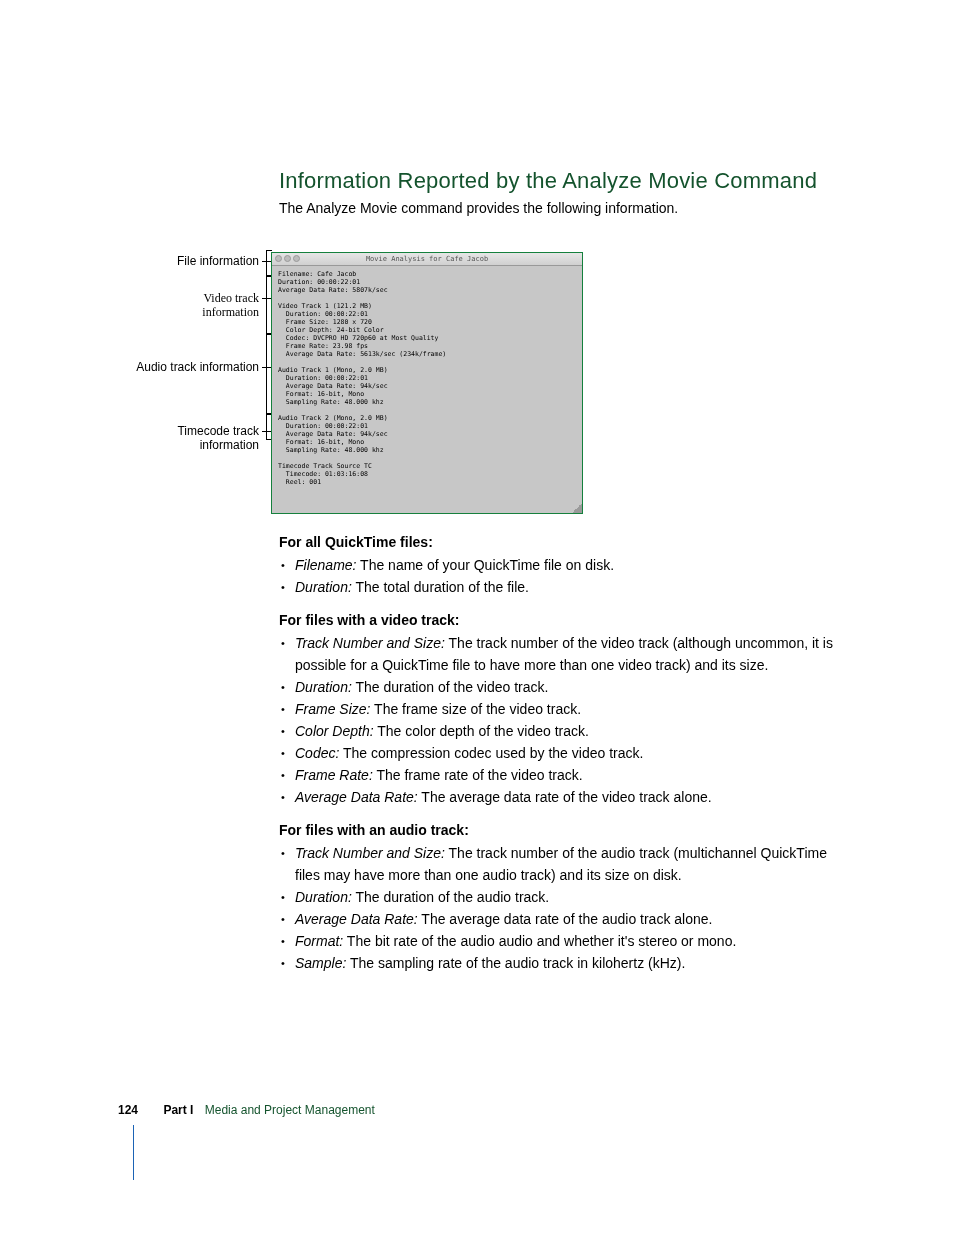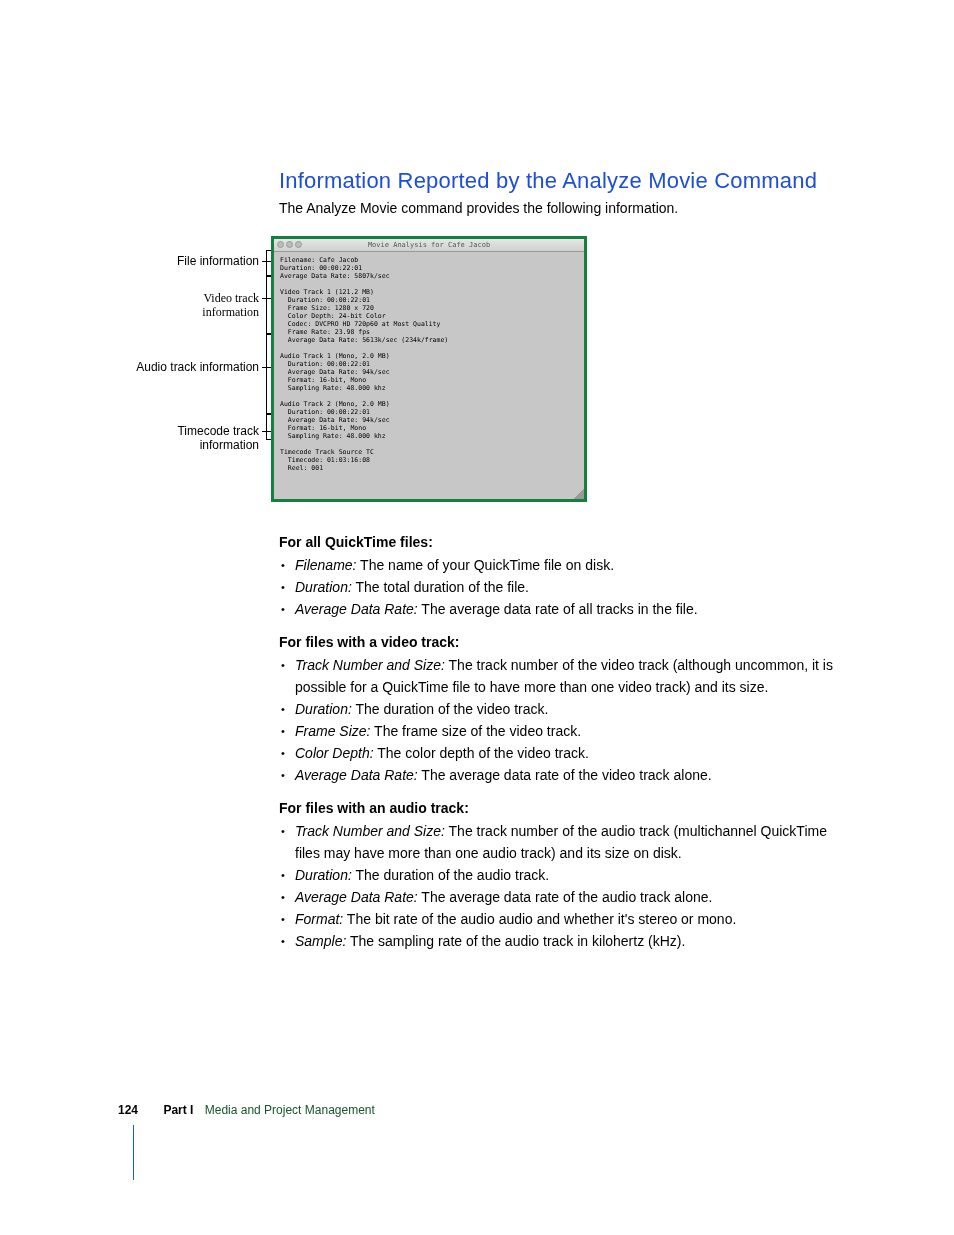--- a/index.html
+++ b/index.html
@@ -17,41 +17,41 @@
   }
   .content {
     position: absolute;
     left: 279px;
     top: 168px;
     width: 560px;
   }
   h1 {
     font-size: 22px;
     font-weight: 400;
-    color: #1d4ed8;
+    color: #14532d;
     margin: 0 0 6px 0;
     letter-spacing: 0.2px;
   }
   .intro {
     font-size: 14px;
     margin: 0 0 20px 0;
   }
   
   .diagram {
     position: relative;
     height: 280px;
     margin-bottom: 18px;
   }
   .window {
     position: absolute;
     left: -8px;
-    top: 0;
+    top: 16px;
     width: 310px;
     height: 260px;
-    border: 3px solid #15803d;
+    border: 1px solid #15803d;
     background: #c7c7c7;
     font-family: "Lucida Grande", "Geneva", monospace;
   }
   .titlebar {
     height: 12px;
     background: linear-gradient(#e6e6e6, #d0d0d0);
     border-bottom: 1px solid #999;
     font-size: 7px;
     color: #555;
     text-align: center;
@@ -224,28 +224,29 @@
   Reel: 001</span></div>
         <div class="resize"></div>
       </div>
     </div>
 
     <div id="sections">
         <div class="subhead">For all QuickTime files:</div>
         <ul>
           <li><span class="term">Filename:</span><span>  The name of your QuickTime file on disk.</span></li>
           <li><span class="term">Duration:</span><span>  The total duration of the file.</span></li>
-          <li><span class="term">Average Data Rate:</span><span>  The average data rate of all tracks in the file.</span></li>
         </ul>
         <div class="subhead">For files with a video track:</div>
         <ul>
           <li><span class="term">Track Number and Size:</span><span>  The track number of the video track (although uncommon, it is possible for a QuickTime file to have more than one video track) and its size.</span></li>
           <li><span class="term">Duration:</span><span>  The duration of the video track.</span></li>
           <li><span class="term">Frame Size:</span><span>  The frame size of the video track.</span></li>
           <li><span class="term">Color Depth:</span><span>  The color depth of the video track.</span></li>
+          <li><span class="term">Codec:</span><span>  The compression codec used by the video track.</span></li>
+          <li><span class="term">Frame Rate:</span><span>  The frame rate of the video track.</span></li>
           <li><span class="term">Average Data Rate:</span><span>  The average data rate of the video track alone.</span></li>
         </ul>
         <div class="subhead">For files with an audio track:</div>
         <ul>
           <li><span class="term">Track Number and Size:</span><span>  The track number of the audio track (multichannel QuickTime files may have more than one audio track) and its size on disk.</span></li>
           <li><span class="term">Duration:</span><span>  The duration of the audio track.</span></li>
           <li><span class="term">Average Data Rate:</span><span>  The average data rate of the audio track alone.</span></li>
           <li><span class="term">Format:</span><span>  The bit rate of the audio audio and whether it's stereo or mono.</span></li>
           <li><span class="term">Sample:</span><span>  The sampling rate of the audio track in kilohertz (kHz).</span></li>
         </ul>

